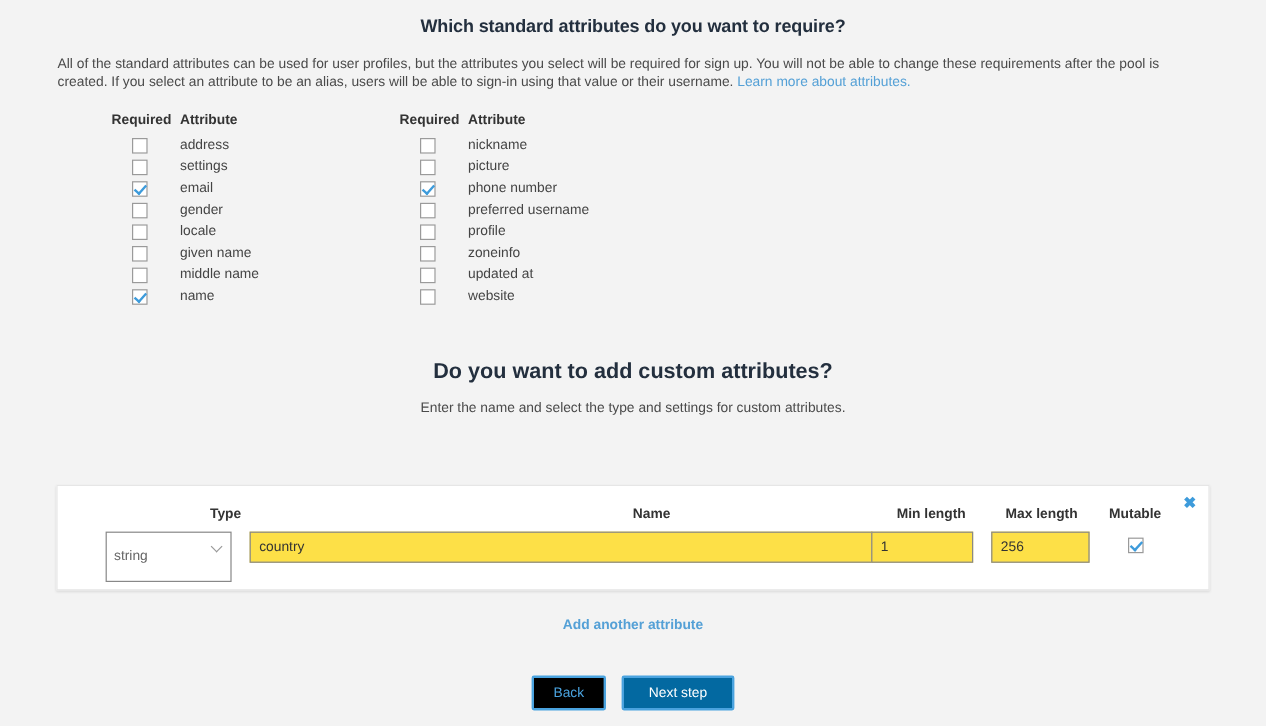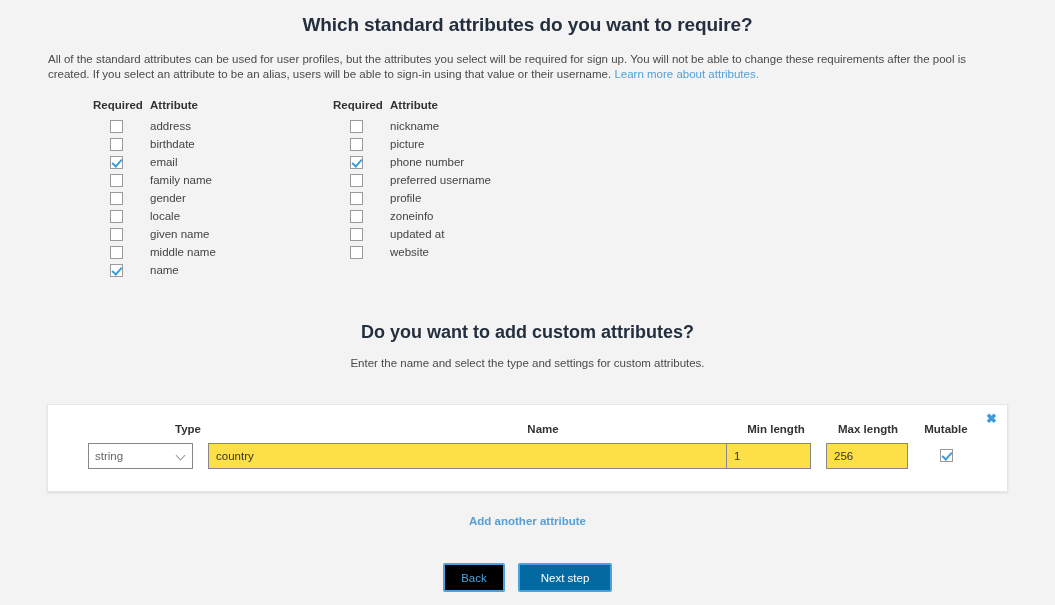--- a/index.html
+++ b/index.html
@@ -13,21 +13,21 @@
     height: 605px;
     background: #f3f3f3;
     font-family: "Liberation Sans", sans-serif;
     color: #333333;
     overflow: hidden;
     position: relative;
   }
 
   .page-title {
     text-align: center;
-    font-size: 19px;
+    font-size: 15px;
     font-weight: bold;
     color: #232f3e;
     margin: 0;
     padding-top: 14px;
     letter-spacing: -0.1px;
   }
 
   .intro {
     margin: 16px 48px 0 48px;
     font-size: 11.5px;
@@ -149,21 +149,21 @@
     border: 1px solid #888888;
     background: #fde047;
     font-family: "Liberation Sans", sans-serif;
     font-size: 11.5px;
     color: #333;
     padding: 0 7px;
     outline: none;
     border-radius: 0;
   }
   select.sel {
-    height: 26px;
+    height: 42px;
     width: 105px;
     border: 1px solid #888888;
     background: #ffffff;
     font-family: "Liberation Sans", sans-serif;
     font-size: 11.5px;
     color: #666;
     padding-left: 6px;
     outline: none;
     border-radius: 0;
     -webkit-appearance: none;
@@ -254,33 +254,27 @@
         <div class="attr-row">
           <div class="cb-cell">
             <span class="cbox"></span>
           </div>
           <span class="attr-label">address</span>
         </div>
         <div class="attr-row">
           <div class="cb-cell">
             <span class="cbox"></span>
           </div>
-          <span class="attr-label">birthdate</span>
+          <span class="attr-label">settings</span>
         </div>
         <div class="attr-row">
           <div class="cb-cell">
             <span class="cbox checked"></span>
           </div>
           <span class="attr-label">email</span>
-        </div>
-        <div class="attr-row">
-          <div class="cb-cell">
-            <span class="cbox"></span>
-          </div>
-          <span class="attr-label">family name</span>
         </div>
         <div class="attr-row">
           <div class="cb-cell">
             <span class="cbox"></span>
           </div>
           <span class="attr-label">gender</span>
         </div>
         <div class="attr-row">
           <div class="cb-cell">
             <span class="cbox"></span>

